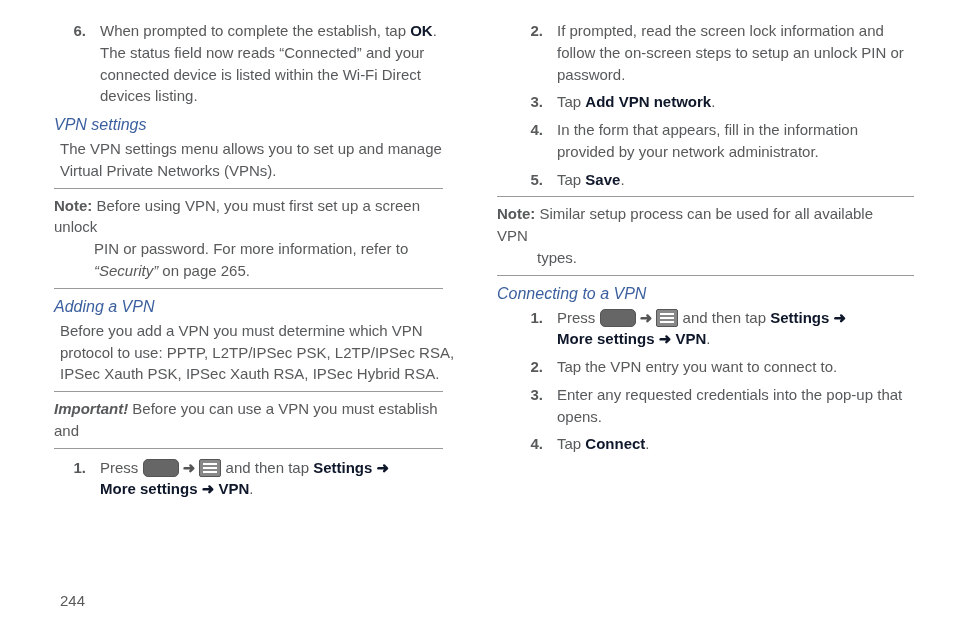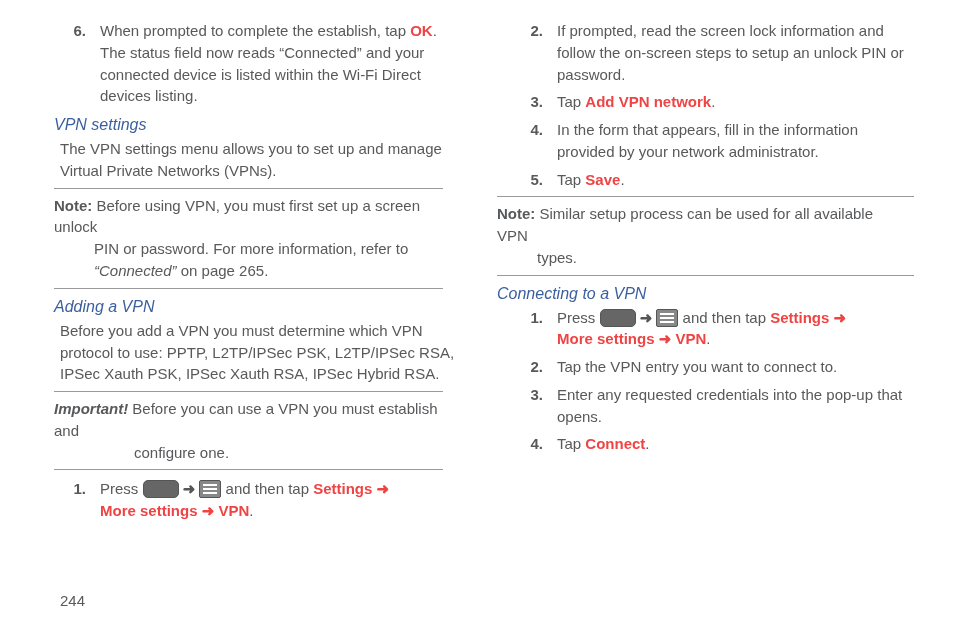--- a/index.html
+++ b/index.html
@@ -68,21 +68,21 @@
   }
   .important .lbl {
     font-weight: bold;
     font-style: italic;
   }
   .important-indent {
     margin-left: 80px;
   }
   b.inline {
     font-weight: bold;
-    color: #ef4444;
+    color: #0f172a;
   }
   .pagenum {
     position: absolute;
     left: 60px;
     bottom: 24px;
     font-size: 15px;
     color: #5a5a5a;
     text-align: center;
   }
   .icon {
@@ -136,32 +136,31 @@
     </div>
 
     <div class="heading-blue">VPN settings</div>
     <div class="para">The VPN settings menu allows you to set up and manage Virtual Private Networks (VPNs).</div>
 
     <hr class="rule">
     <div class="note">
       <span class="lbl">Note:</span><span> Before using VPN, you must first set up a screen unlock </span>
       <div class="note-indent">PIN or password. For more information, refer to </div>
       <div class="note-indent">
-        <span class="ital">“Connected”</span><span>  on page 265.</span>
+        <span class="ital">“Security”</span><span>  on page 265.</span>
       </div>
     </div>
     <hr class="rule">
 
     <div class="heading-blue">Adding a VPN</div>
     <div class="para">Before you add a VPN you must determine which VPN protocol to use: PPTP, L2TP/IPSec PSK, L2TP/IPSec RSA, IPSec Xauth PSK, IPSec Xauth RSA, IPSec Hybrid RSA.</div>
 
     <hr class="rule">
     <div class="important">
       <span class="lbl">Important!</span><span> Before you can use a VPN you must establish and </span>
-      <div class="important-indent">configure one.</div>
     </div>
     <hr class="rule">
 
     <div class="num-item" style="margin-top:8px">
       <div class="num">1.</div>
       <div class="body">
         <span>Press </span><span class="icon icon-home"></span><span class="arrow"> ➜ </span><span class="icon icon-menu"></span><span> and then tap </span><b class="inline">Settings ➜ </b><br>
         <b class="inline">More settings ➜ VPN</b><span>.</span>
       </div>
     </div>

